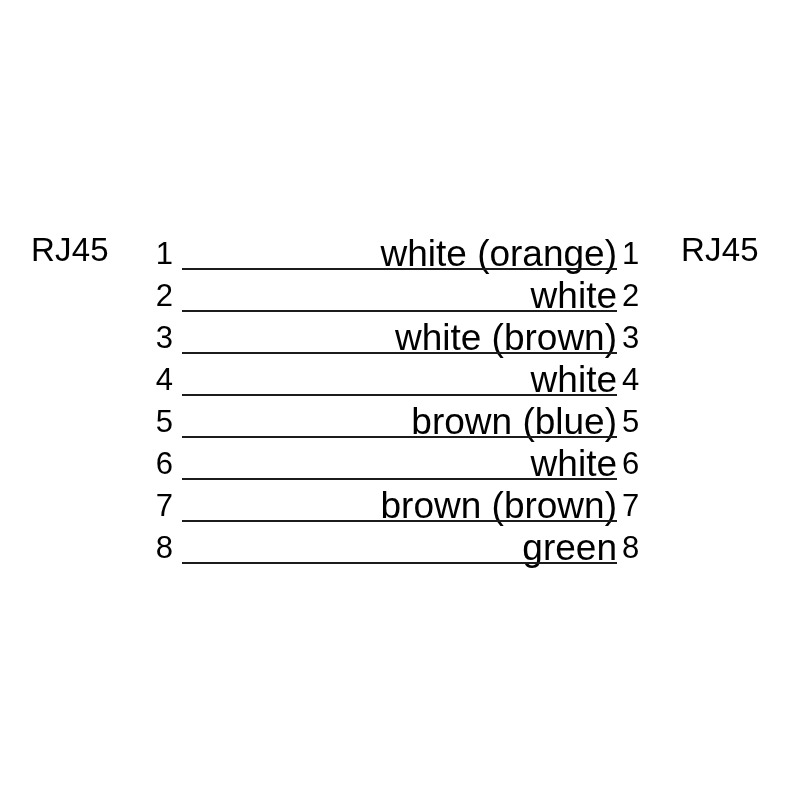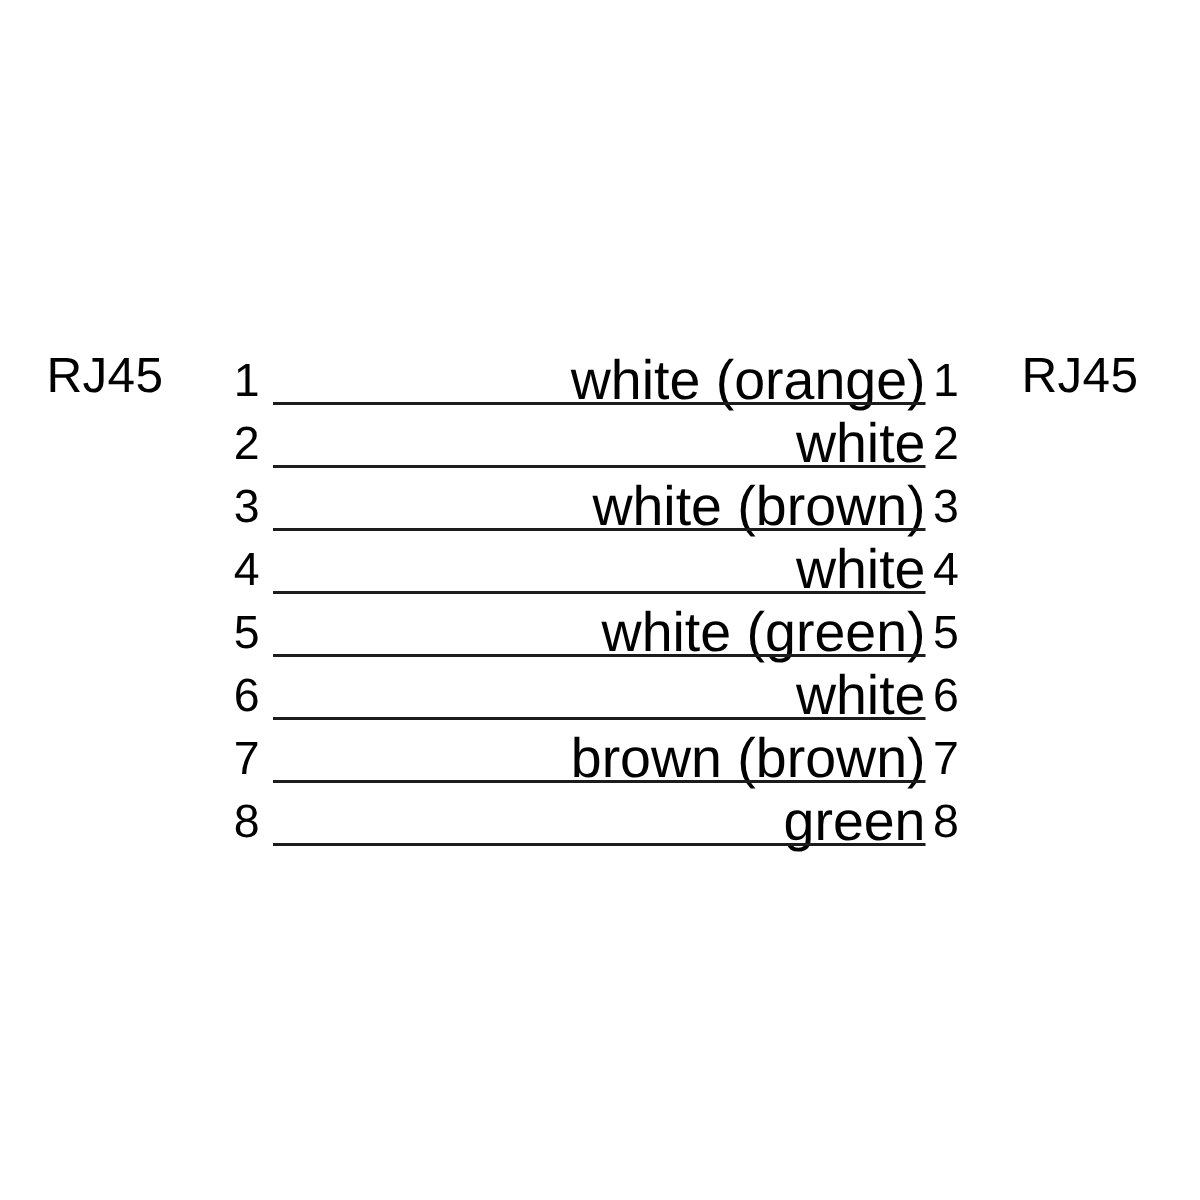--- a/index.html
+++ b/index.html
@@ -116,21 +116,21 @@
         <div class="pin-number left">3</div>
         <div class="pin-number right">3</div>
       </div>
       <div class="pin-row" style="top: 394px;">
         <div class="wire-label">white</div>
         <div class="wire-line"></div>
         <div class="pin-number left">4</div>
         <div class="pin-number right">4</div>
       </div>
       <div class="pin-row" style="top: 436px;">
-        <div class="wire-label">white (green)</div>
+        <div class="wire-label">brown (blue)</div>
         <div class="wire-line"></div>
         <div class="pin-number left">5</div>
         <div class="pin-number right">5</div>
       </div>
       <div class="pin-row" style="top: 478px;">
         <div class="wire-label">white</div>
         <div class="wire-line"></div>
         <div class="pin-number left">6</div>
         <div class="pin-number right">6</div>
       </div>

